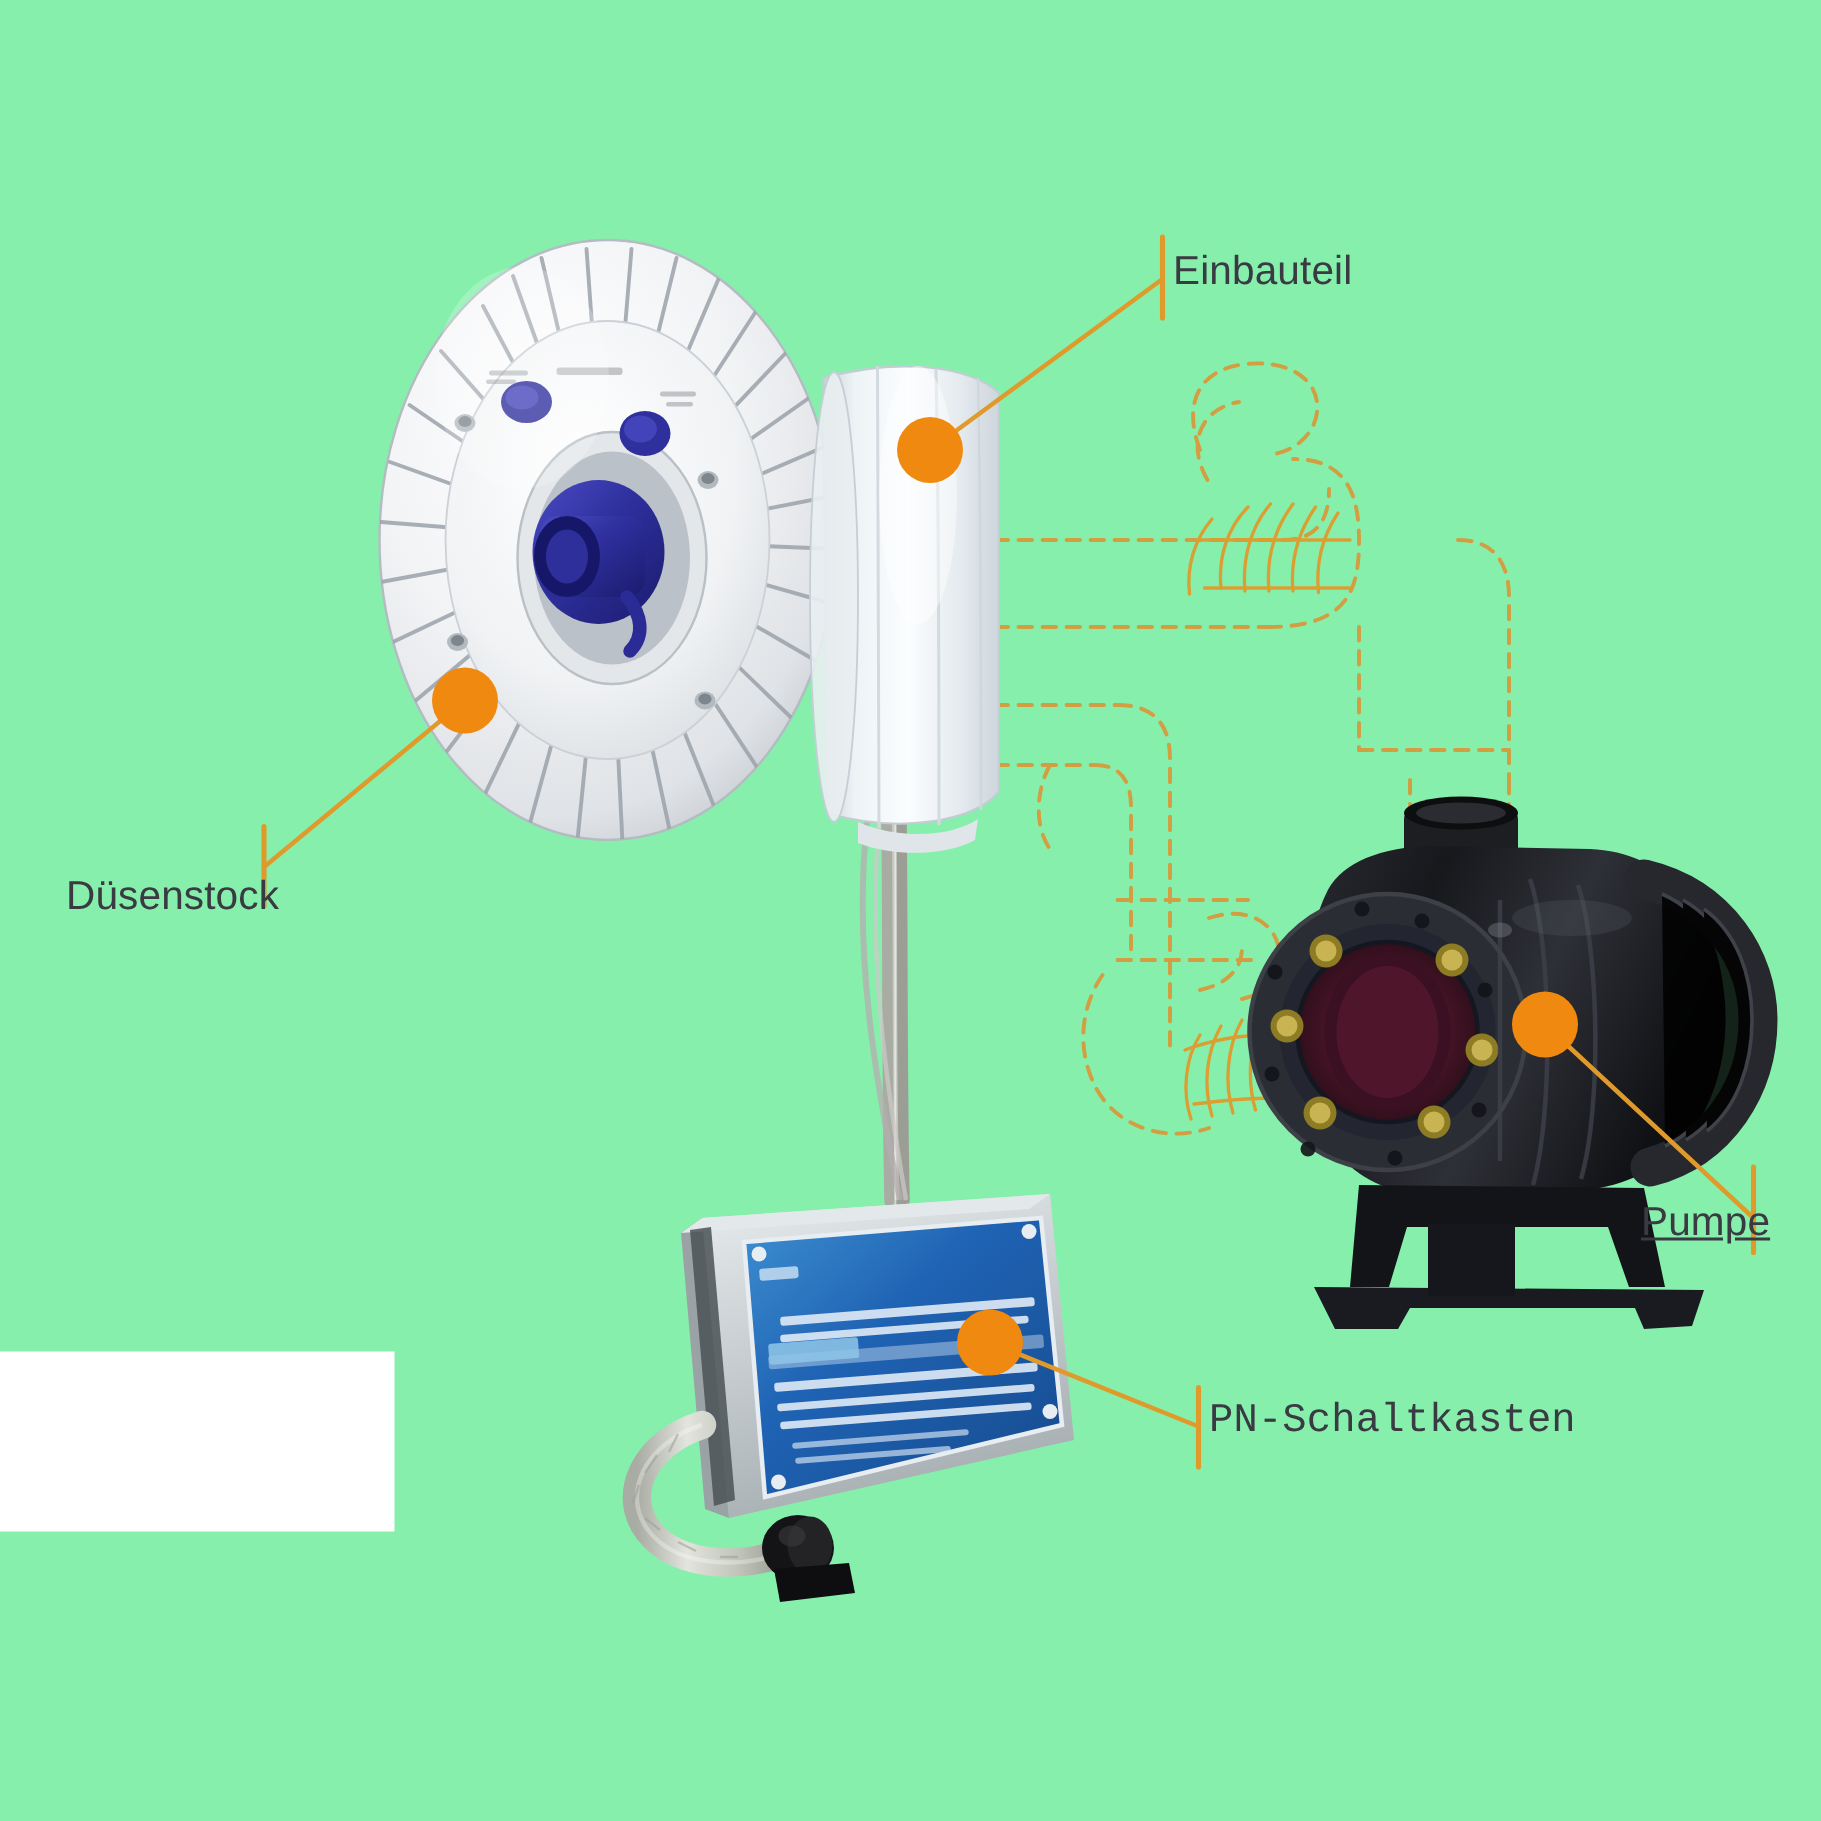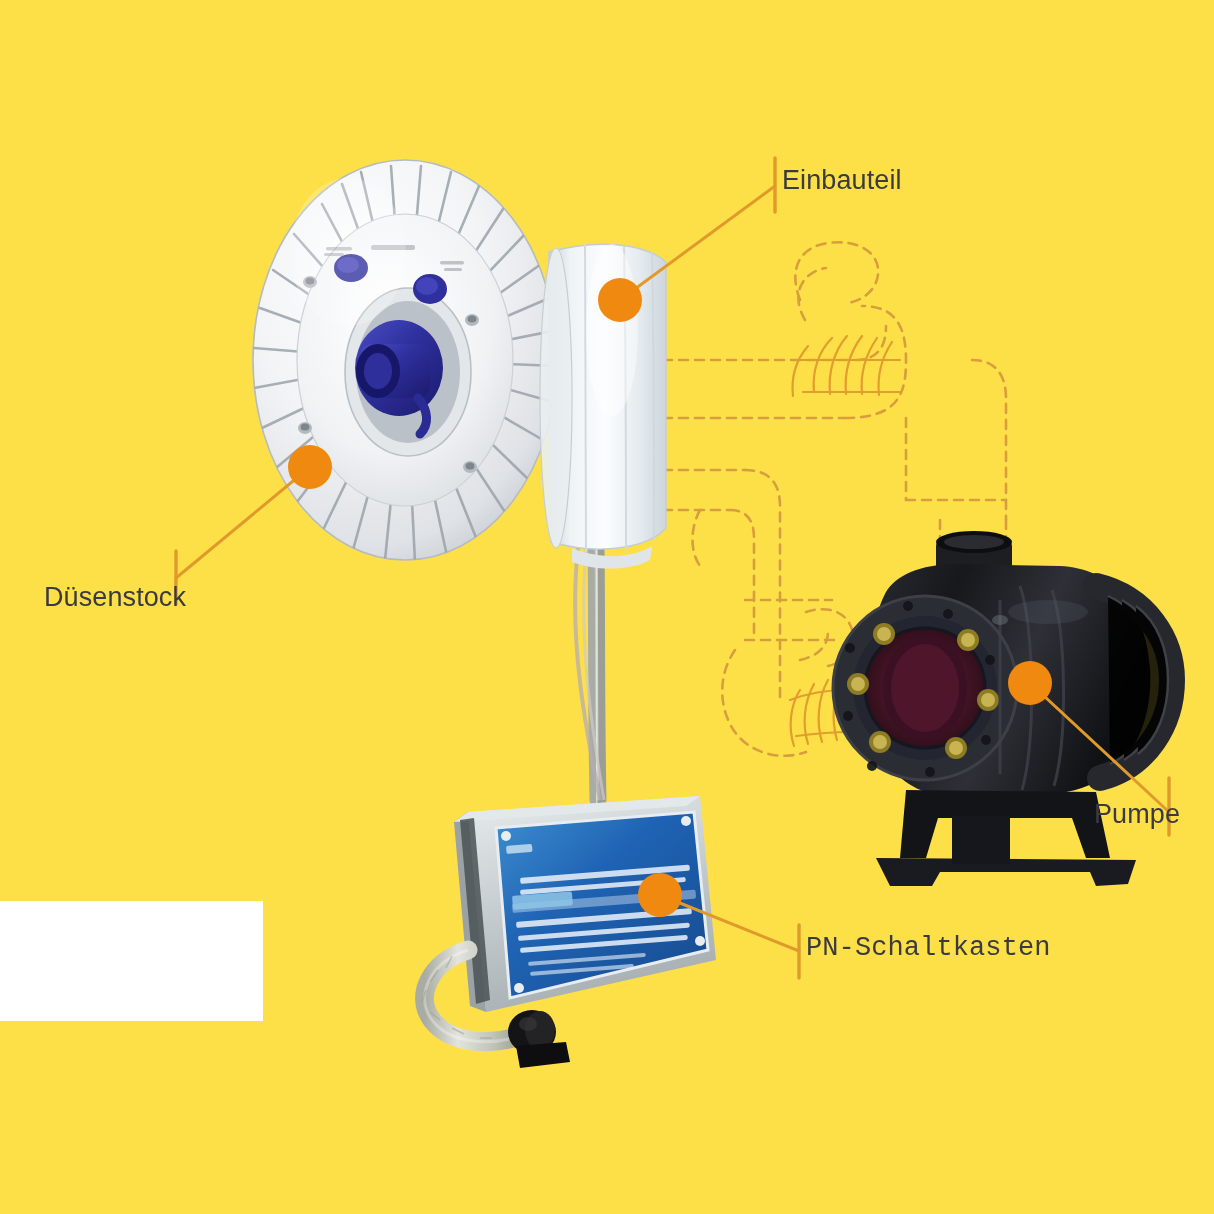--- a/index.html
+++ b/index.html
@@ -1,36 +1,36 @@
 <!DOCTYPE html>
 <html><head>
 <meta charset="utf-8">
 <style>
   html,body{margin:0;padding:0;background:#ffffff;}
   body{width:1214px;height:1214px;position:relative;overflow:hidden;
        font-family:"Liberation Sans","DejaVu Sans",sans-serif;}
 
-  #stage{position:absolute;inset:0;width:1214px;height:1214px;background:#fde047;}
+  #stage{position:absolute;inset:0;width:1214px;height:1214px;background:#86efac;}
 
   svg.layer{position:absolute;left:0;top:0;width:1214px;height:1214px;overflow:visible;}
   svg#art{z-index:2;}
   svg#callouts{z-index:6;}
 
   .callout-label{
     position:absolute;z-index:7;
     color:#3a3a42;
     font-size:27px;
     font-family:"Liberation Sans","DejaVu Sans",sans-serif;
     letter-spacing:.1px;
     white-space:nowrap;
     line-height:1;
   }
   #lbl-einbauteil{left:782px;top:167px;}
   #lbl-duesenstock{left:44px;top:584px;}
-  #lbl-pumpe{left:1094px;top:801px;}
+  #lbl-pumpe{left:1094px;top:801px;text-decoration:underline;}
   #lbl-pn{left:806px;top:935px;font-family:Liberation Mono, monospace;}
 
   .whitewash{
     position:absolute;z-index:8;background:#ffffff;
     left:0px;top:901px;width:263px;height:120px;
   }
 </style>
 </head>
 <body>
 

